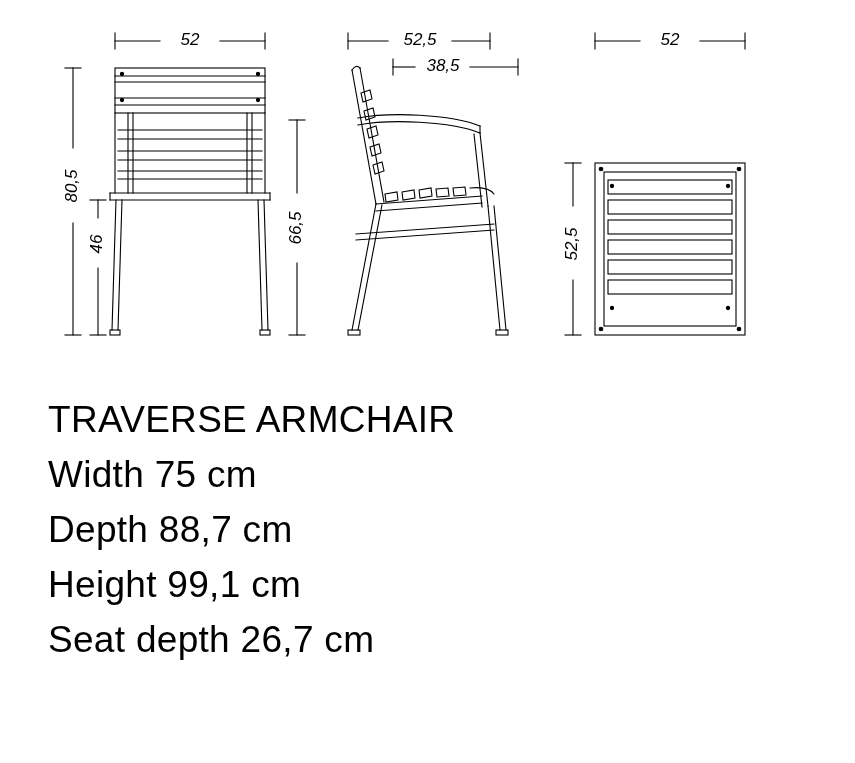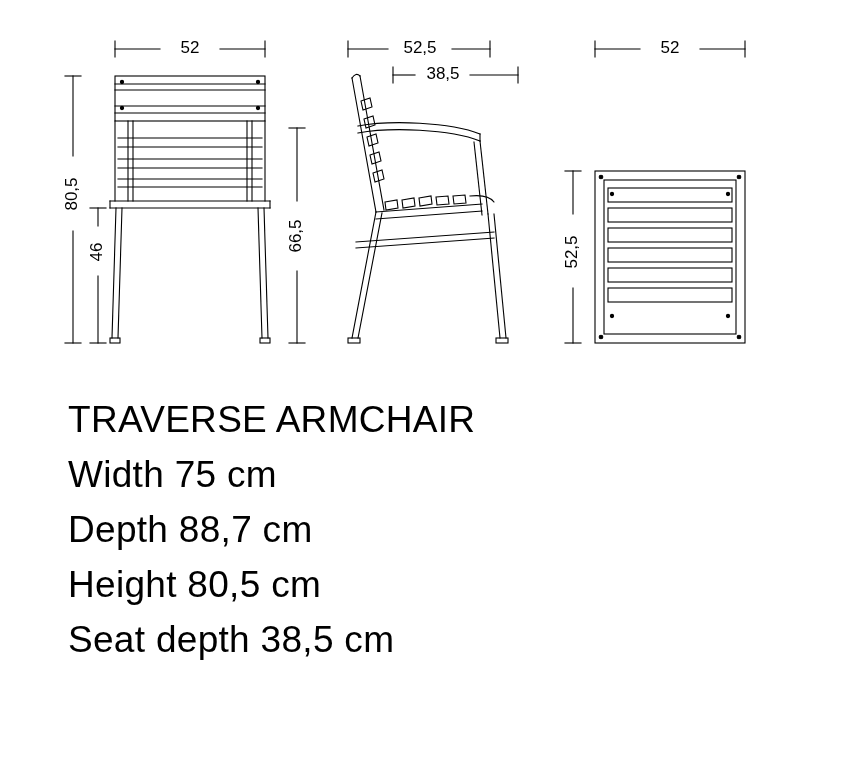--- a/index.html
+++ b/index.html
@@ -26,21 +26,22 @@
   .drawings {
     position: absolute;
     left: 0;
     top: 0;
     width: 855px;
     height: 360px;
   }
 
   .view {
     position: absolute;
-    top: 16px;
+    top: 8px;
+    font-style: italic;
   }
 
   .view-front { left: 60px;  width: 250px; height: 360px; }
   .view-side  { left: 330px; width: 230px; height: 360px; }
   .view-top   { left: 560px; width: 250px; height: 360px; }
 
   svg { display: block; overflow: visible; }
 
   .dimtext {
     font-family: "Liberation Sans", sans-serif;
@@ -53,21 +54,21 @@
     font-family: "Liberation Sans", sans-serif;
     font-size: 17px;
     fill: #000000;
     text-anchor: middle;
     dominant-baseline: middle;
   }
 
   
   .caption {
     position: absolute;
-    left: 68px;
+    left: 48px;
     top: 392px;
     width: 760px;
   }
   .caption .title {
     font-size: 37px;
     line-height: 55px;
     letter-spacing: 0.3px;
     white-space: nowrap;
   }
   .caption .spec {
@@ -276,17 +277,17 @@
         <text class="dimtext-v" x="13" y="236" transform="rotate(-90 13 236)">52,5</text>
       </svg>
     </div>
 
   </div>
 
   <div class="caption">
     <div class="title">TRAVERSE ARMCHAIR</div>
     <div class="spec">Width 75 cm</div>
     <div class="spec">Depth 88,7 cm</div>
-    <div class="spec">Height 80,5 cm</div>
-    <div class="spec">Seat depth 38,5 cm</div>
+    <div class="spec">Height 99,1 cm</div>
+    <div class="spec">Seat depth 26,7 cm</div>
   </div>
 
 </div>
 
 </body></html>

